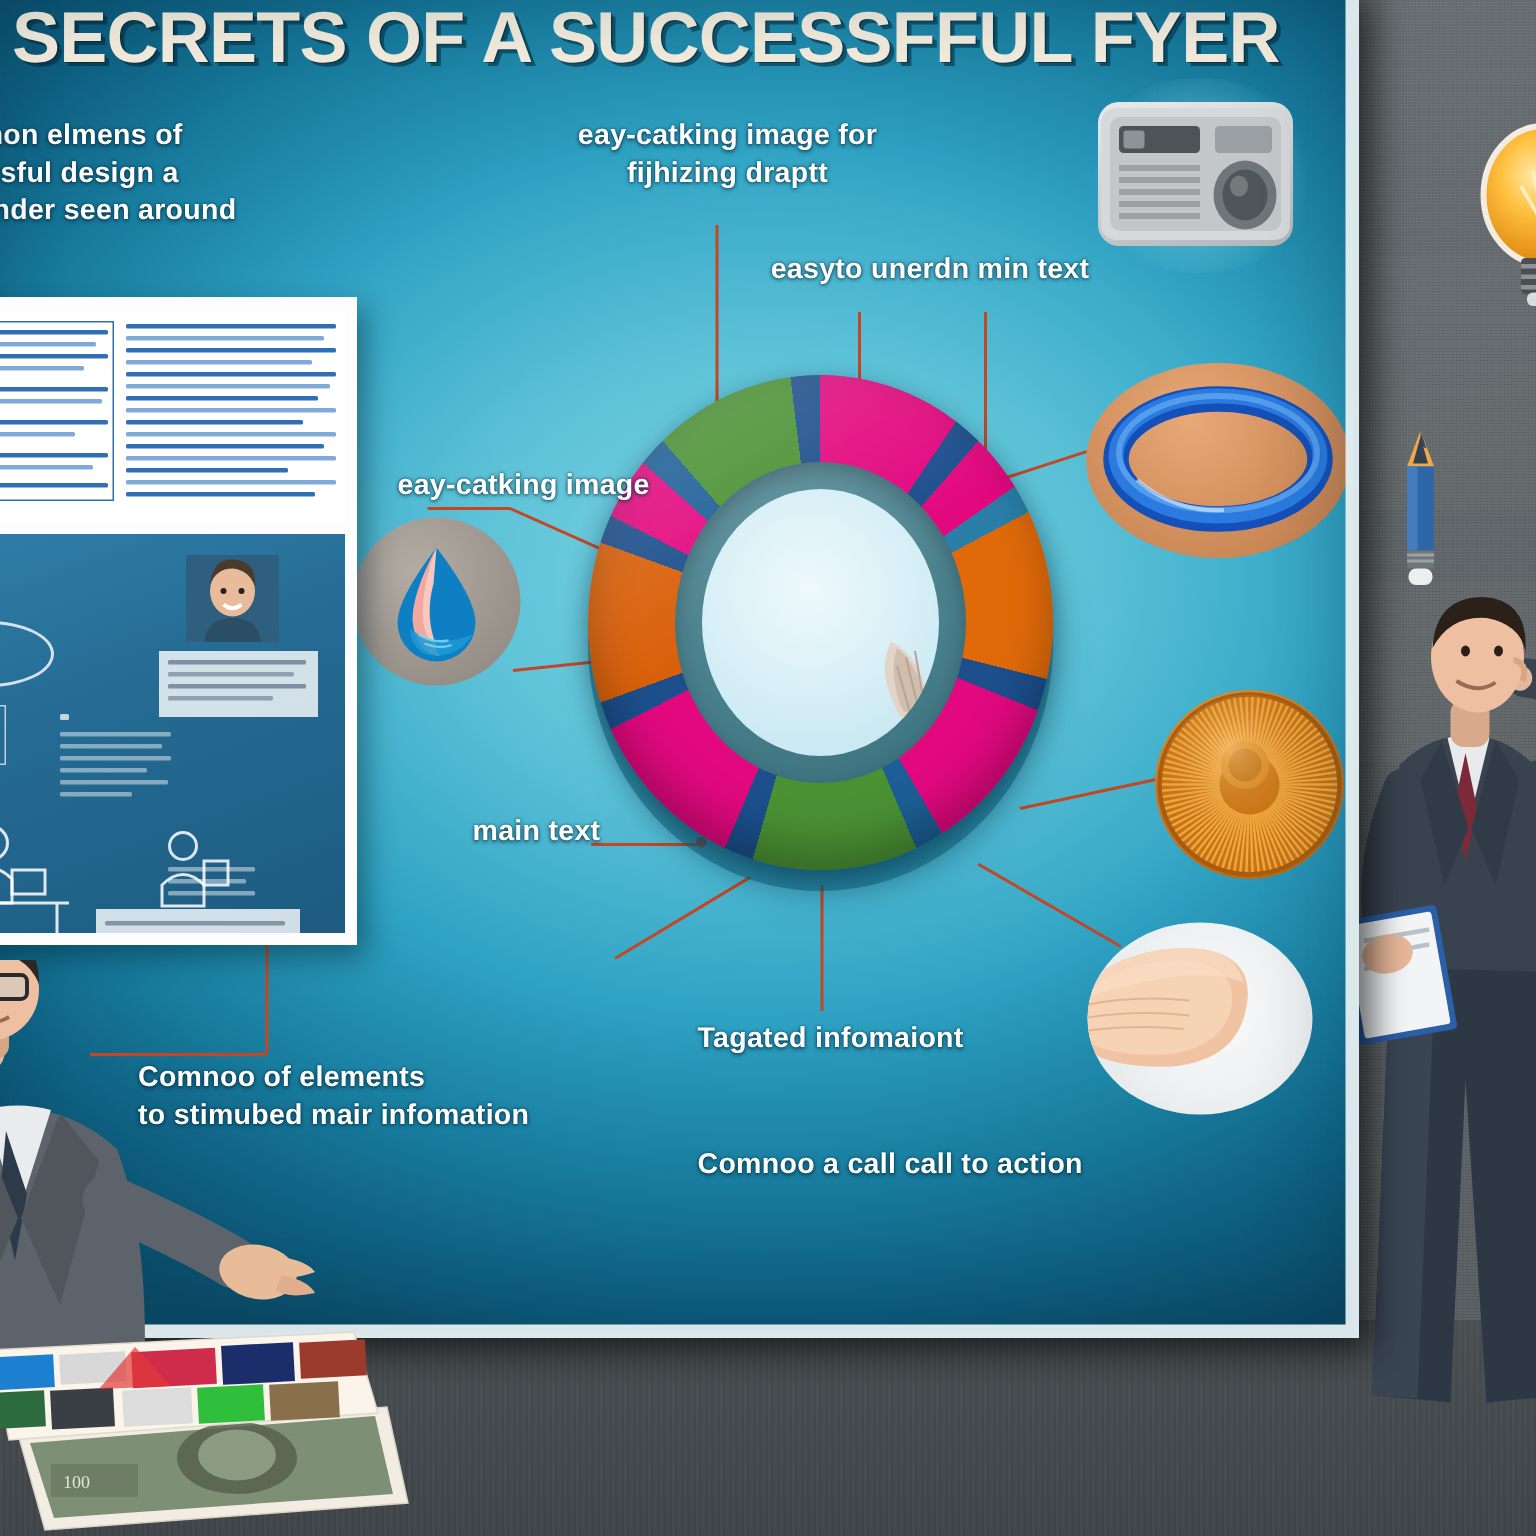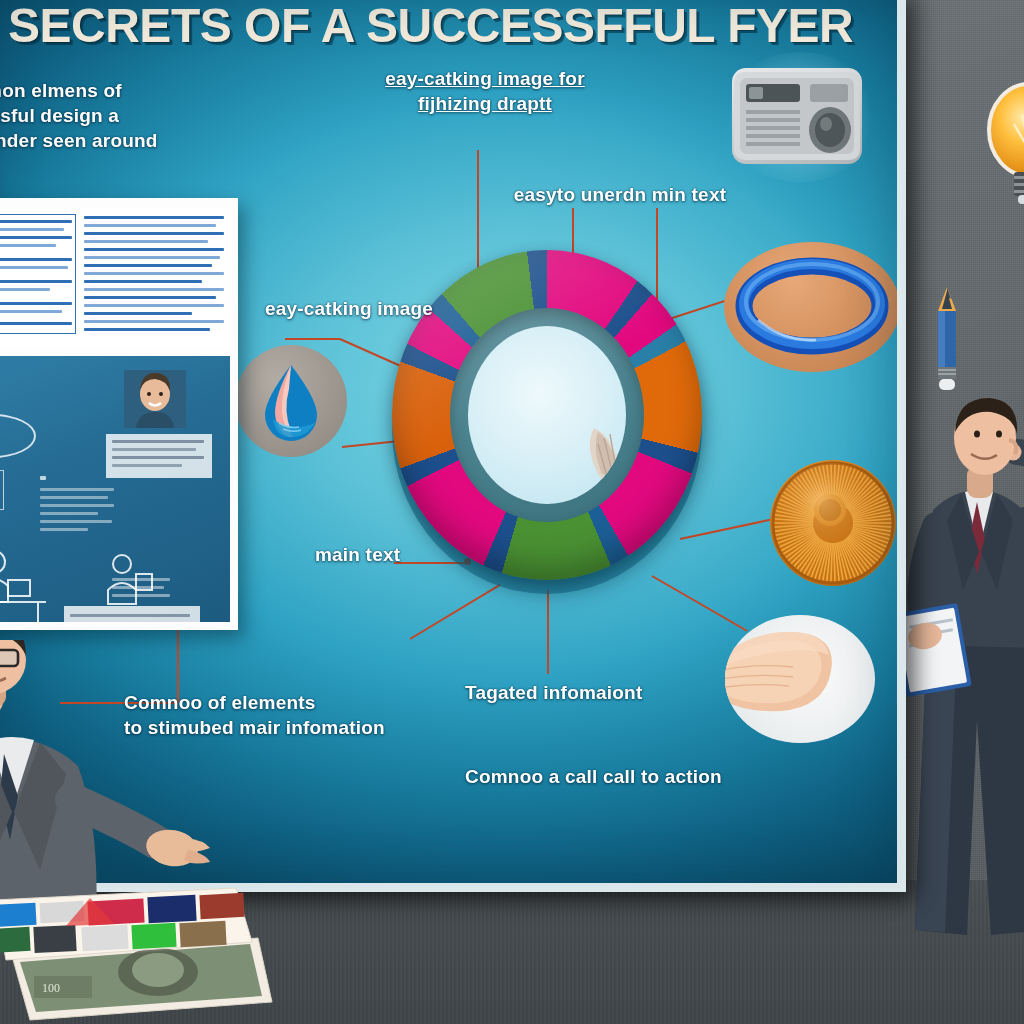--- a/index.html
+++ b/index.html
@@ -518,33 +518,33 @@
         <path d="M-10 52 Q26 22 72 26 Q100 32 96 56 Q90 84 52 88 Q8 90 -12 72Z" fill="#f7d3b6"></path>
         <path d="M-6 56 q34 -8 74 -4 M-4 64 q36 -6 72 -2 M0 72 q34 -4 64 -1" stroke="#e0a886" stroke-width="1.3" fill="none" opacity=".75"></path>
         <path d="M-10 46 Q30 12 78 18 Q100 22 104 40 Q72 26 -8 52Z" fill="#f9ddc5" opacity=".7"></path>
       </svg>
     </div>
 
     <div class="lbl l" style="left:-12px; top:88px; width:240px;">mmon elmens of
 ccesful design  a
 leynder seen around</div>
 
-    <div class="lbl c" style="left:375px; top:76px; width:260px;text-decoration:underline;">eay-catking image for
+    <div class="lbl c" style="left:375px; top:88px; width:260px;">eay-catking image for
 fijhizing draptt</div>
 
-    <div class="lbl c" style="left:500px; top:192px; width:280px;">easyto unerdn min text</div>
-
-    <div class="lbl l" style="left:285px; top:306px; width:210px;">eay-catking image</div>
+    <div class="lbl c" style="left:500px; top:177px; width:280px;">easyto unerdn min text</div>
+
+    <div class="lbl l" style="left:285px; top:321px; width:210px;">eay-catking image</div>
 
     <div class="lbl l" style="left:335px; top:552px; width:140px;">main text</div>
 
 
     <div class="lbl l" style="left:485px; top:690px; width:240px;">Tagated infomaiont</div>
 
-    <div class="lbl l" style="left:112px; top:700px; width:330px;margin-left:32px;">Comnoo of elements
+    <div class="lbl l" style="left:112px; top:716px; width:330px;">Comnoo of elements
 to stimubed mair infomation</div>
 
     <div class="lbl l" style="left:485px; top:774px; width:300px;">Comnoo a call call to action</div>
 
     <div class="board-frame"></div>
   </div>
 
   <div class="poster">
     <div class="poster-top">
 

